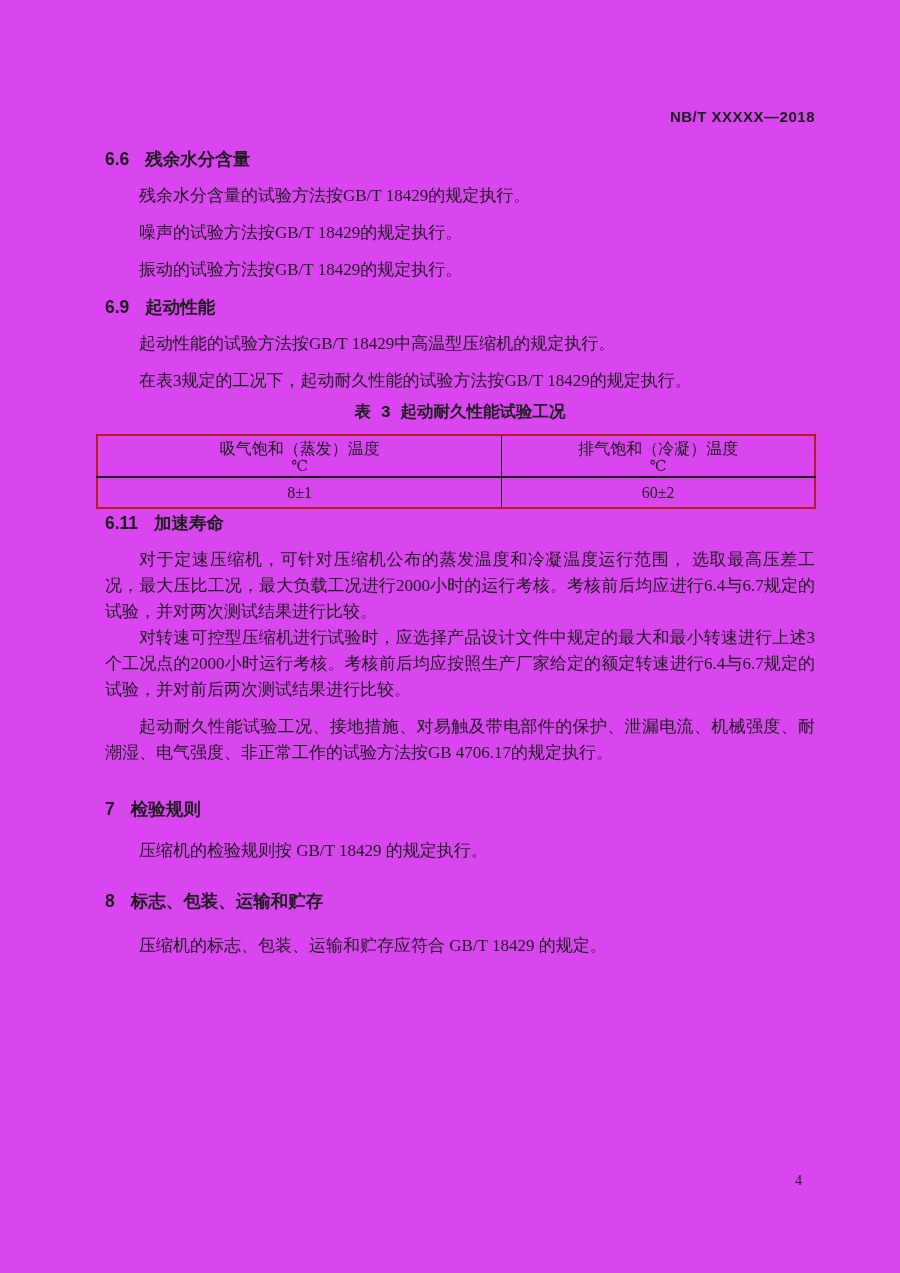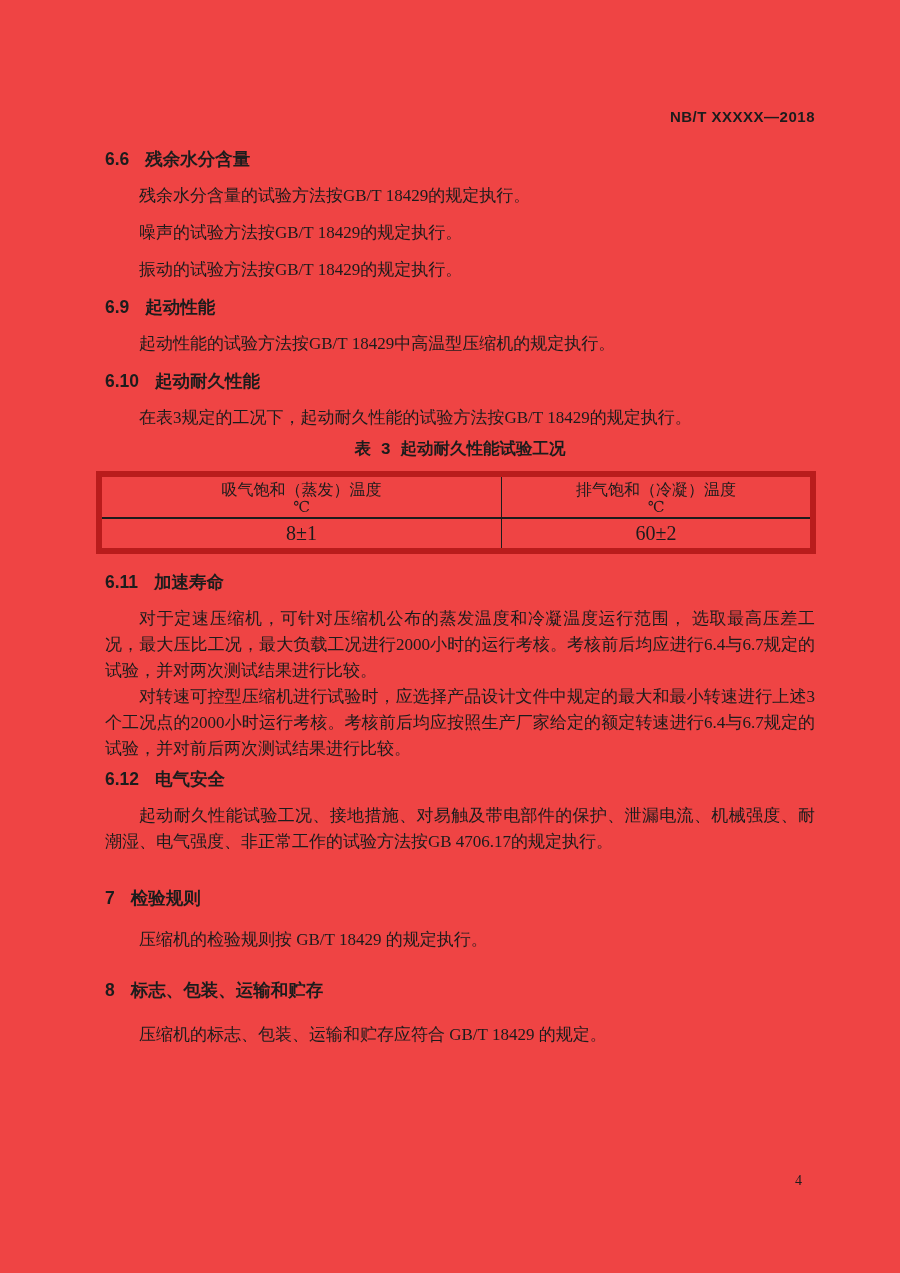--- a/index.html
+++ b/index.html
@@ -4,21 +4,21 @@
 <style>
   html, body {
     margin: 0;
     padding: 0;
     background: #ffffff;
   }
   .page {
     position: relative;
     width: 900px;
     height: 1273px;
-    background: #ef4444;
+    background: #d946ef;
     color: #1c1c1c;
     font-family: "Liberation Serif", "DejaVu Serif", serif;
     overflow: hidden;
   }
   .content {
     position: absolute;
     left: 105px;
     right: 85px;
     top: 0;
   }
@@ -39,21 +39,21 @@
     font-weight: bold;
     font-size: 17.5px;
     line-height: 26px;
     margin: 11px 0 0 0;
     white-space: nowrap;
   }
   .sec-heading .sec-num { display: inline-block; margin-right: 16px; }
   .mt-first { margin-top: 20px; }
   .mt-chapter { margin-top: 30px; }
   .mt-chapter2 { margin-top: 24px; }
-  .mt-after-table { margin-top: 15px; }
+  .mt-after-table { margin-top: 1px; }
   .mt-tight { margin-top: 4px; }
   
   .para {
     font-size: 17px;
     line-height: 26px;
     text-indent: 2em;
     text-align: justify;
     margin: 11px 0 0 0;
   }
   .para.cont { margin-top: 0; }
@@ -66,34 +66,34 @@
     font-size: 16.5px;
     line-height: 26px;
     text-align: center;
     margin: 6px 0 0 0;
   }
   .t3-wrap { margin-top: 8px; margin-left: -9px; margin-right: -1px; }
   table.t3 {
     width: 100%;
     border-collapse: collapse;
     table-layout: fixed;
-    border: 6px solid #b91c1c;
+    border: 2px solid #b91c1c;
   }
   table.t3 th {
     border: 1px solid #1c1c1c;
     border-bottom: 2px solid #1c1c1c;
     font-weight: normal;
     font-size: 16px;
     line-height: 19px;
     text-align: center;
     padding: 3px 0 2px 0;
   }
   table.t3 td {
     border: 1px solid #1c1c1c;
-    font-size: 20px;
+    font-size: 16px;
     text-align: center;
     height: 27px;
     vertical-align: middle;
   }
   .cell-unit { font-size: 15px; line-height: 16px; }
   
   .page-footer {
     position: absolute;
     right: 98px;
     bottom: 84px;
@@ -116,23 +116,20 @@
 
     <p class="para">噪声的试验方法按GB/T 18429的规定执行。</p>
 
     <p class="para">振动的试验方法按GB/T 18429的规定执行。</p>
 
     <div class="sec-heading">
       <span class="sec-num">6.9</span><span>起动性能</span>
     </div>
     <p class="para">起动性能的试验方法按GB/T 18429中高温型压缩机的规定执行。</p>
 
-    <div class="sec-heading">
-      <span class="sec-num">6.10</span><span>起动耐久性能</span>
-    </div>
     <p class="para">在表3规定的工况下，起动耐久性能的试验方法按GB/T 18429的规定执行。</p>
 
     <div class="table-caption">表 3 起动耐久性能试验工况</div>
     <div class="t3-wrap">
       <table class="t3">
         <colgroup>
           <col style="width:56.4%">
           <col style="width:43.6%">
         </colgroup>
         <thead>
@@ -155,23 +152,20 @@
         </tbody>
       </table>
     </div>
 
     <div class="sec-heading mt-after-table">
       <span class="sec-num">6.11</span><span>加速寿命</span>
     </div>
     <p class="para">对于定速压缩机，可针对压缩机公布的蒸发温度和冷凝温度运行范围， 选取最高压差工况，最大压比工况，最大负载工况进行2000小时的运行考核。考核前后均应进行6.4与6.7规定的试验，并对两次测试结果进行比较。</p>
     <p class="para cont">对转速可控型压缩机进行试验时，应选择产品设计文件中规定的最大和最小转速进行上述3个工况点的2000小时运行考核。考核前后均应按照生产厂家给定的额定转速进行6.4与6.7规定的试验，并对前后两次测试结果进行比较。</p>
 
-    <div class="sec-heading mt-tight">
-      <span class="sec-num">6.12</span><span>电气安全</span>
-    </div>
     <p class="para">起动耐久性能试验工况、接地措施、对易触及带电部件的保护、泄漏电流、机械强度、耐潮湿、电气强度、非正常工作的试验方法按GB 4706.17的规定执行。</p>
 
     <div class="sec-heading mt-chapter">
       <span class="sec-num">7</span><span>检验规则</span>
     </div>
     <p class="para mt-chap-p">压缩机的检验规则按 GB/T 18429 的规定执行。</p>
 
     <div class="sec-heading mt-chapter2">
       <span class="sec-num">8</span><span>标志、包装、运输和贮存</span>
     </div>

